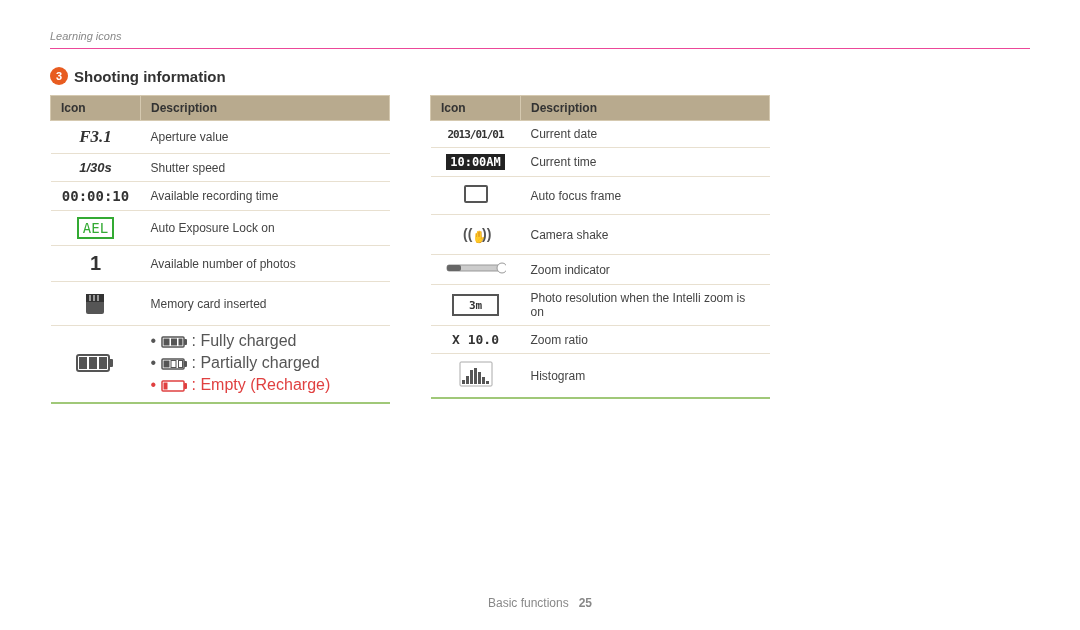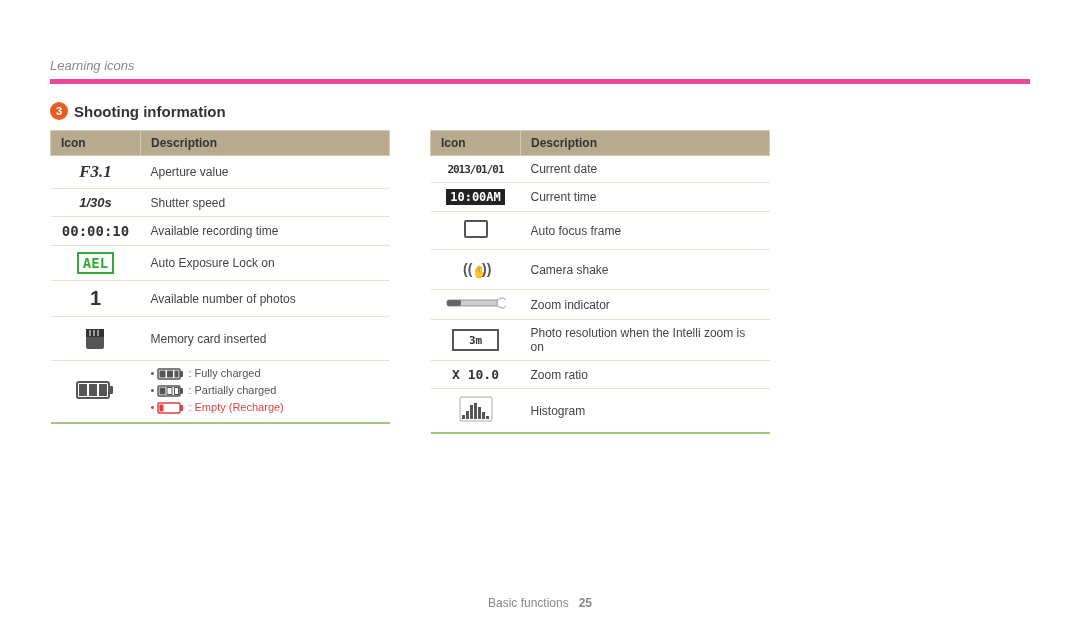--- a/index.html
+++ b/index.html
@@ -12,27 +12,26 @@
       color: #333;
       overflow: hidden;
     }
     .page-container {
       width: 1080px;
       height: 630px;
       position: relative;
       padding: 30px 50px;
     }
     .page-header {
-      font-size: 13px;
+      font-size: 11px;
       color: #888;
       margin-bottom: 6px;
       padding-bottom: 6px;
-      border-bottom: 5px solid #ec4899;
+      border-bottom: 1px solid #ec4899;
       font-style: italic;
-      margin-top: 28px;
     }
     .section-title {
       font-size: 15px;
       font-weight: bold;
       color: #333;
       margin: 18px 0 10px 0;
       display: flex;
       align-items: center;
       gap: 6px;
     }
@@ -108,21 +107,21 @@
       font-family: monospace;
     }
     .icon-number {
       font-size: 18px;
       font-weight: bold;
     }
     .battery-icons {
       display: flex;
       flex-direction: column;
       gap: 2px;
-      font-size: 11px;
+      font-size: 16px;
     }
     .battery-full {
       color: #555;
     }
     .battery-partial {
       color: #555;
     }
     .battery-empty {
       color: #e04040;
     }
@@ -183,21 +182,21 @@
         <tr>
           <td class="icon-cell">
             <span class="icon-recording" style="font-family:monospace;font-weight:bold;font-size:14px;">00:00:10</span>
           </td>
           <td class="desc-cell">Available recording time</td>
         </tr>
 
 
         <tr>
           <td class="icon-cell">
-            <span class="icon-ael" style="font-size:14px;font-weight:bold;color:#3a3;border:2px solid #3a3;padding:1px 4px;font-family:monospace;display:inline-block;">AEL</span>
+            <span class="icon-ael" style="font-size:14px;font-weight:normal;color:#3a3;border:2px solid #3a3;padding:1px 4px;font-family:monospace;display:inline-block;">AEL</span>
           </td>
           <td class="desc-cell">Auto Exposure Lock on</td>
         </tr>
 
         <tr>
           <td class="icon-cell">
             <span class="icon-number" style="font-size:20px;font-weight:bold;">1</span>
           </td>
           <td class="desc-cell">Available number of photos</td>
         </tr>

